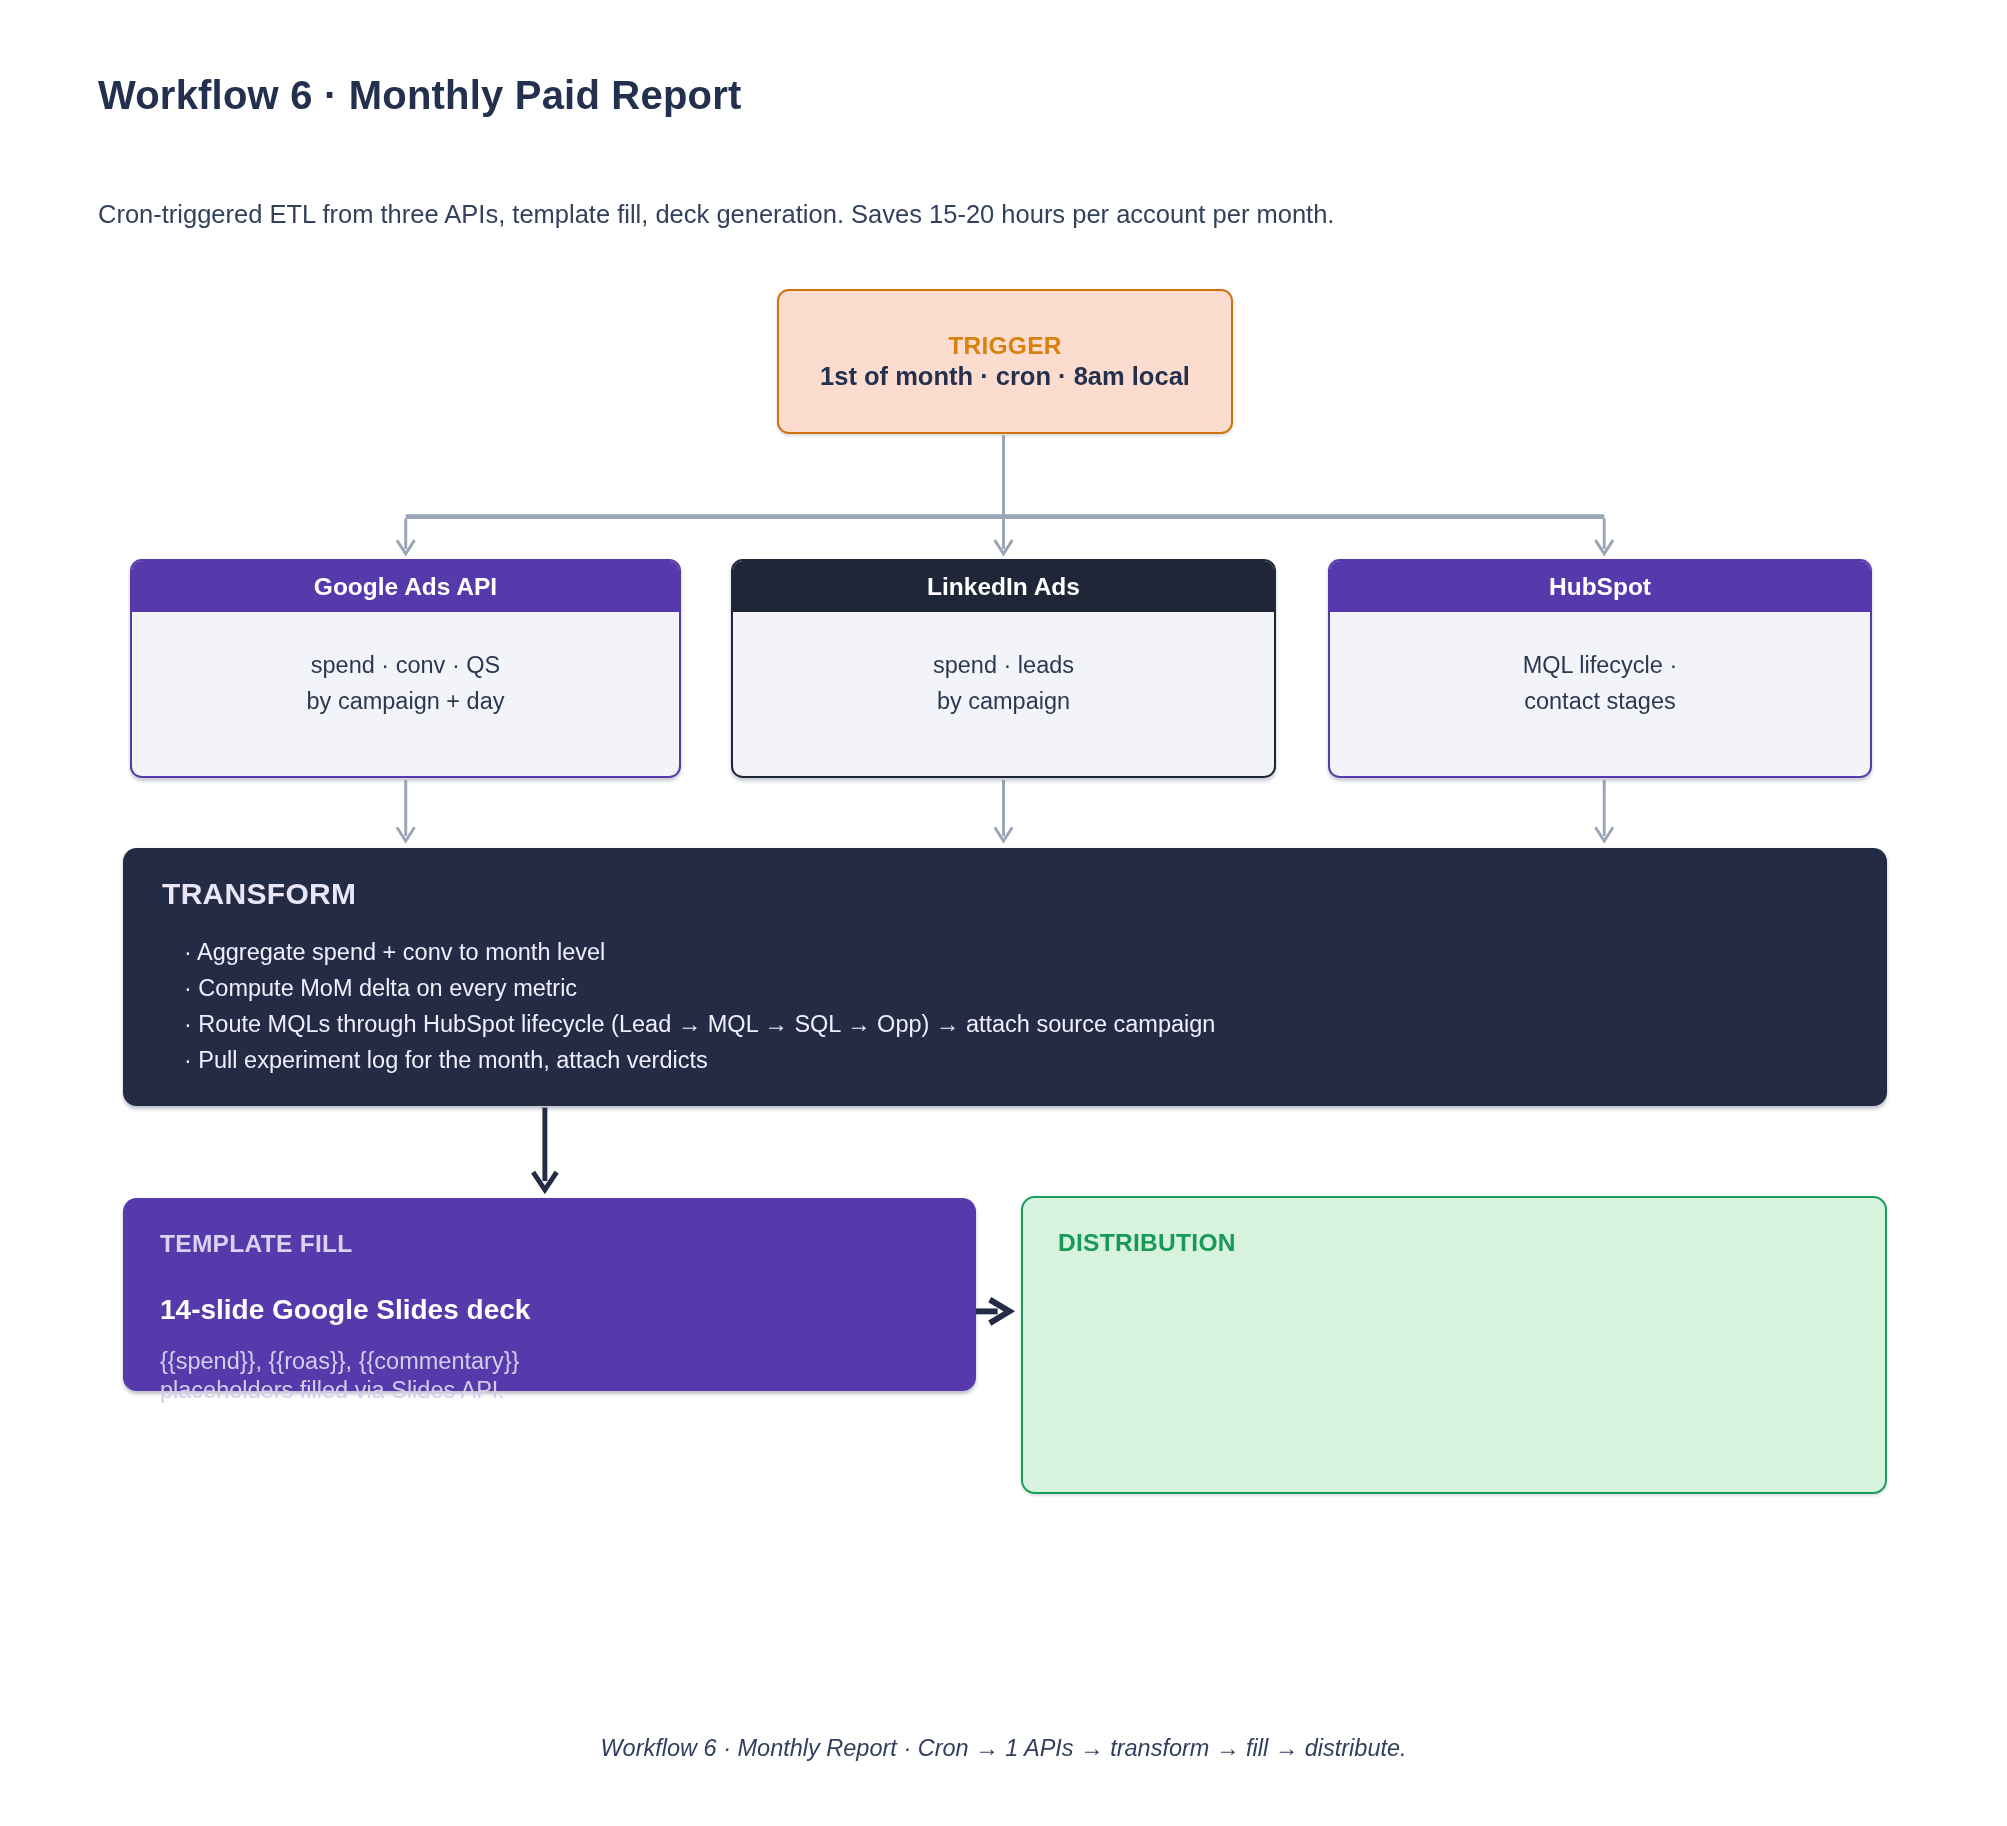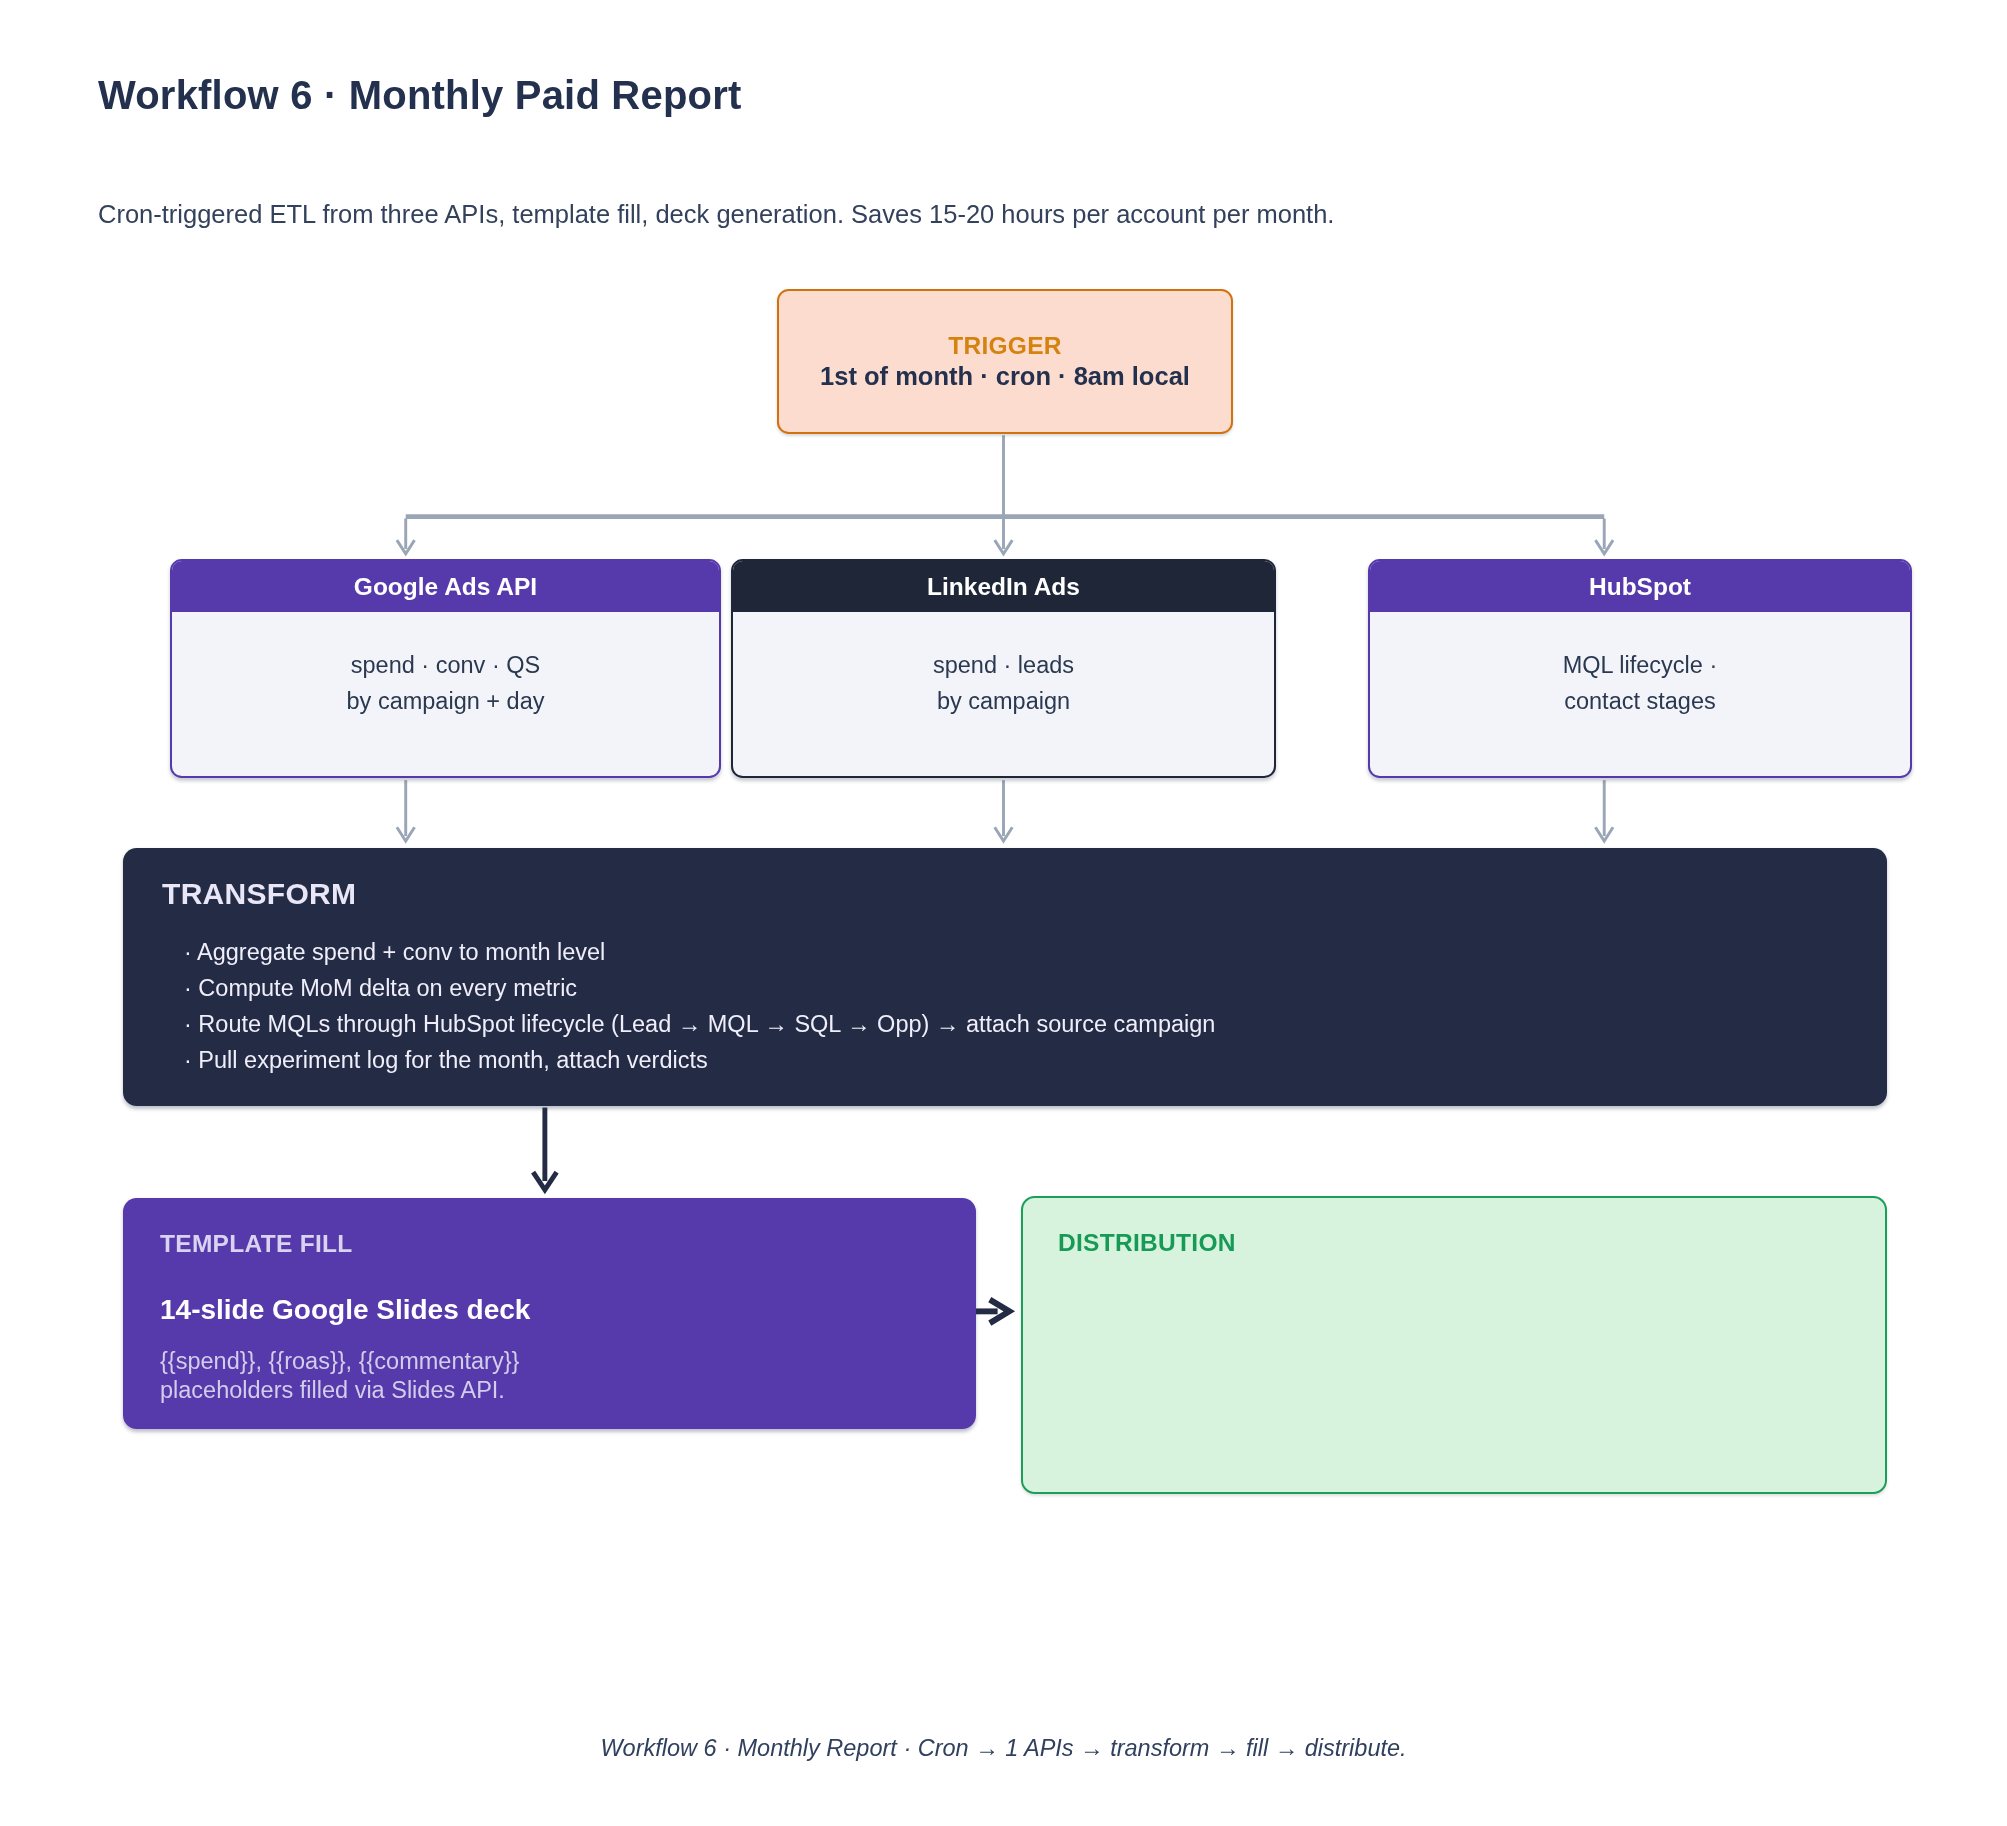--- a/index.html
+++ b/index.html
@@ -16,39 +16,39 @@
   
   .trigger{left:777px;top:289px;width:456px;height:145px;background:#fbdcce;border:2.9px solid #d2720d;
            display:flex;flex-direction:column;align-items:center;justify-content:center;gap:2px;
            box-shadow:0 2px 2.9px rgba(40,50,80,0.18);}
   .trigger .t-label{font-size:24.5px;font-weight:700;color:#d6820f;letter-spacing:0.3px;}
   .trigger .t-detail{font-size:25.5px;font-weight:700;color:#24314e;}
 
   
   .source{top:559px;height:219px;background:#f3f4f9;overflow:hidden;
           box-shadow:0 2.9px 3.9px rgba(40,50,80,0.25);}
-  .source.purple{border:2.9px solid #5639ab;margin-left:40px;}
+  .source.purple{border:2.9px solid #5639ab;}
   .source.navy{border:2.9px solid #1e2637;}
   .source .hdr{height:51px;display:flex;align-items:center;justify-content:center;
                font-size:24.5px;font-weight:700;color:#ffffff;}
   .source.purple .hdr{background:#5639ab;}
   .source.navy .hdr{background:#1e2637;}
   .source .body{padding-top:35px;text-align:center;font-size:23.5px;color:#2b3950;line-height:36px;}
   .src-google{left:130px;width:551px;}
   .src-linkedin{left:731px;width:545px;}
   .src-hubspot{left:1328px;width:544px;}
 
   
   .transform{left:123px;top:848px;width:1764px;height:258px;background:#232c44;border-radius:13.7px;
              box-shadow:0 2.9px 3.9px rgba(40,50,80,0.3);}
   .transform .tf-label{position:absolute;left:39px;top:29px;font-size:30px;font-weight:700;color:#e9e6f7;letter-spacing:0.3px;}
   .transform .tf-bullets{position:absolute;left:61px;top:86px;font-size:23.5px;color:#f0eefb;line-height:36px;}
 
   
-  .template{left:123px;top:1198px;width:853px;height:231px;background:#5639ab;border-radius:13.7px;
+  .template{left:123px;top:1198px;width:853px;height:193px;background:#5639ab;border-radius:13.7px;
             box-shadow:0 2.9px 3.9px rgba(40,50,80,0.3);}
   .template .tp-label{position:absolute;left:37px;top:32px;font-size:24.5px;font-weight:700;color:#d9d2f0;letter-spacing:0.3px;}
   .template .tp-headline{position:absolute;left:37px;top:96px;font-size:28px;font-weight:700;color:#ffffff;}
   .template .tp-body{position:absolute;left:37px;top:149px;font-size:23.5px;color:#d3cdec;line-height:29px;}
 
   
   .distribution{left:1021px;top:1196px;width:866px;height:298px;background:#d8f3dd;border:2.9px solid #1b9e57;
                 border-radius:13.7px;box-shadow:0 2px 2.9px rgba(40,50,80,0.15);}
   .distribution .ds-label{position:absolute;left:35px;top:31px;font-size:24.5px;font-weight:700;color:#169a56;letter-spacing:0.3px;}
   .distribution .ds-bullets{position:absolute;left:35px;top:88px;font-size:22.5px;color:#24324d;line-height:34px;}

